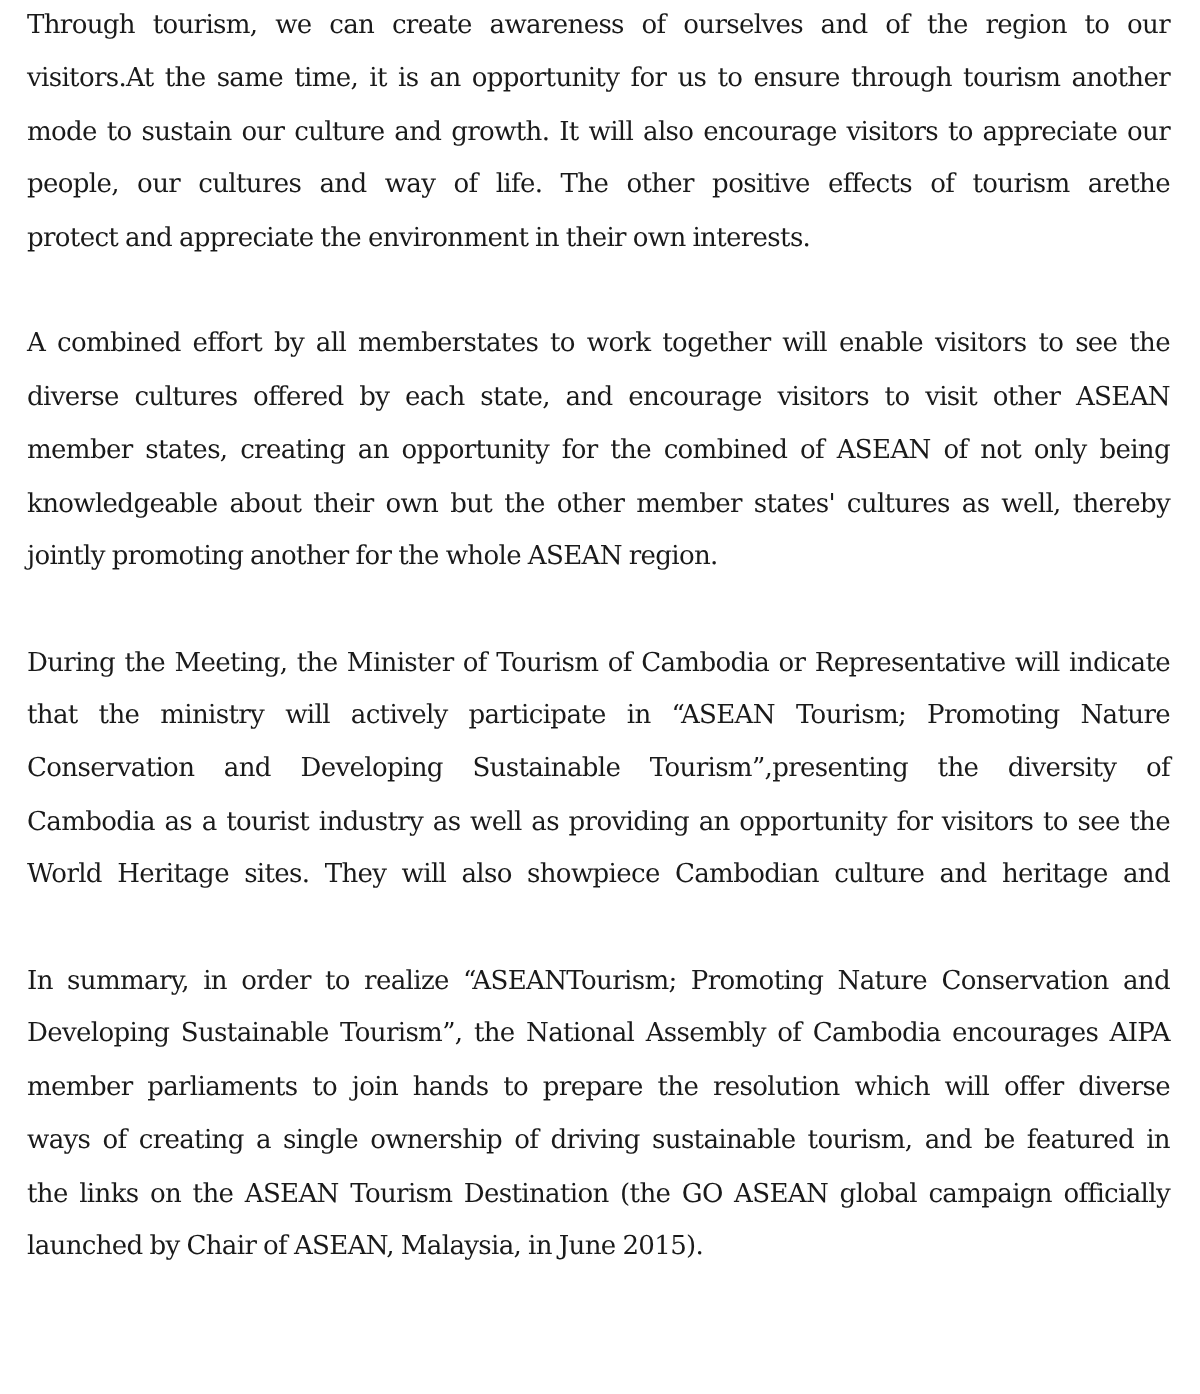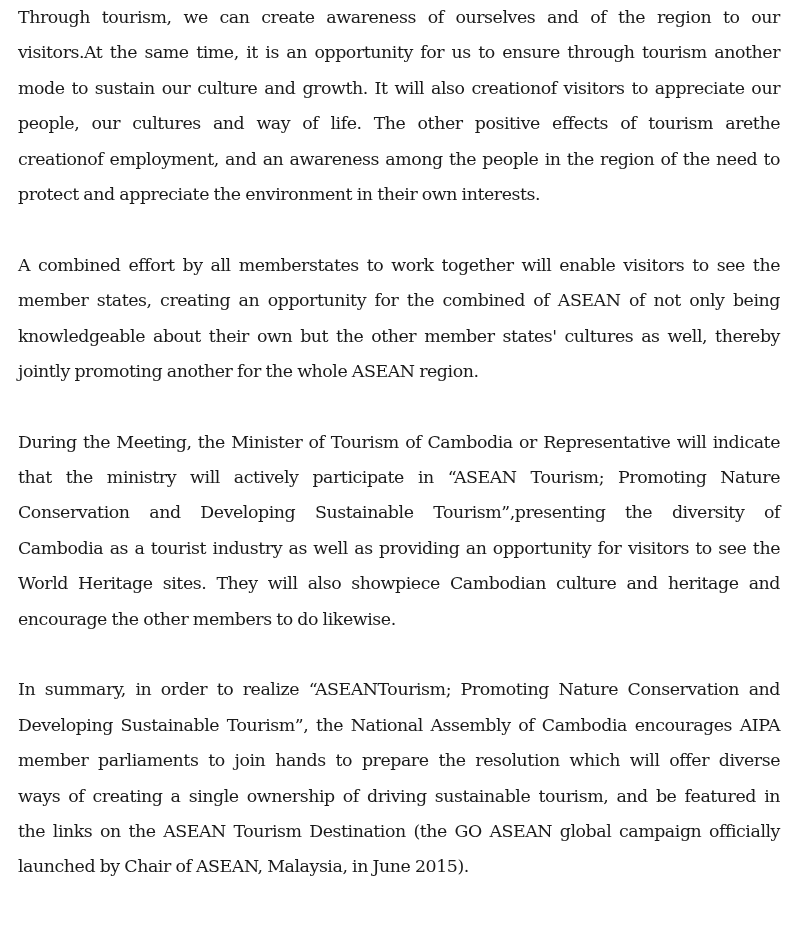--- a/index.html
+++ b/index.html
@@ -44,42 +44,41 @@
     }
   </style>
 </head>
 <body>
 
 <div class="page">
 
   <p class="para">
     <span class="line">Through tourism, we can create awareness of ourselves and of the region to our</span>
     <span class="line">visitors.At the same time, it is an opportunity for us to ensure through tourism another</span>
-    <span class="line">mode to sustain our culture and growth. It will also creationof visitors to appreciate our</span>
+    <span class="line">mode to sustain our culture and growth. It will also encourage visitors to appreciate our</span>
     <span class="line">people, our cultures and way of life. The other positive effects of tourism arethe</span>
-    <span class="line">creationof employment, and an awareness among the people in the region of the need to</span>
     <span class="line last">protect and appreciate the environment in their own interests.</span>
   </p>
   <div class="gap"></div>
 
   <p class="para">
     <span class="line">A combined effort by all memberstates to work together will enable visitors to see the</span>
+    <span class="line">diverse cultures offered by each state, and encourage visitors to visit other ASEAN</span>
     <span class="line">member states, creating an opportunity for the combined of ASEAN of not only being</span>
     <span class="line">knowledgeable about their own but the other member states' cultures as well, thereby</span>
     <span class="line last">jointly promoting another for the whole ASEAN region.</span>
   </p>
   <div class="gap"></div>
 
   <p class="para">
     <span class="line">During the Meeting, the Minister of Tourism of Cambodia or Representative will indicate</span>
     <span class="line">that the ministry will actively participate in “ASEAN Tourism; Promoting Nature</span>
     <span class="line">Conservation and Developing Sustainable Tourism”,presenting the diversity of</span>
     <span class="line">Cambodia as a tourist industry as well as providing an opportunity for visitors to see the</span>
     <span class="line">World Heritage sites. They will also showpiece Cambodian culture and heritage and</span>
-    <span class="line last">encourage the other members to do likewise.</span>
   </p>
   <div class="gap"></div>
 
   <p class="para">
     <span class="line">In summary, in order to realize “ASEANTourism; Promoting Nature Conservation and</span>
     <span class="line">Developing Sustainable Tourism”, the National Assembly of Cambodia encourages AIPA</span>
     <span class="line">member parliaments to join hands to prepare the resolution which will offer diverse</span>
     <span class="line">ways of creating a single ownership of driving sustainable tourism, and be featured in</span>
     <span class="line">the links on the ASEAN Tourism Destination (the GO ASEAN global campaign officially</span>
     <span class="line last">launched by Chair of ASEAN, Malaysia, in June 2015).</span>

